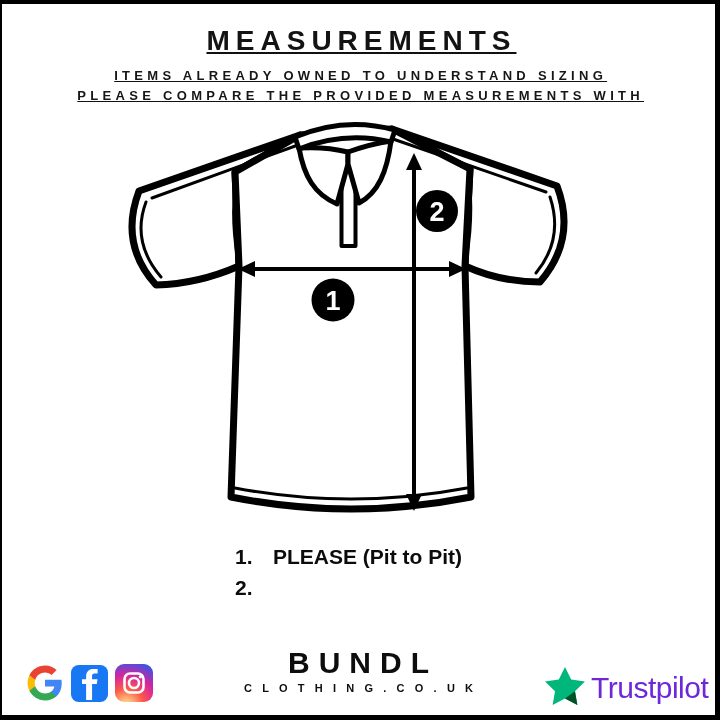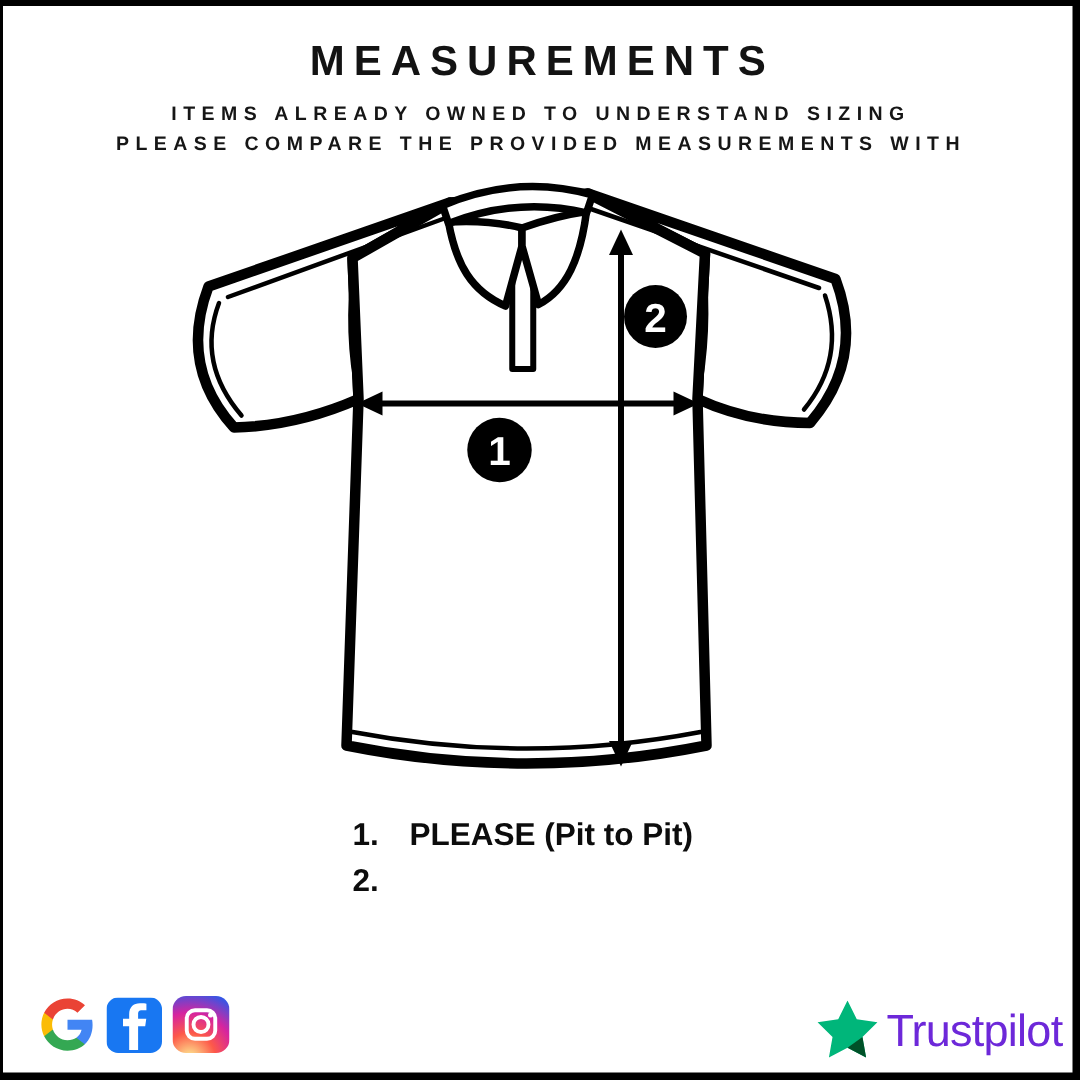--- a/index.html
+++ b/index.html
@@ -3,21 +3,21 @@
 <meta charset="utf-8">
 <style>
   html,body{margin:0;padding:0;background:#888;}
   .frame{
     position:relative; width:720px; height:720px; box-sizing:border-box;
     background:#ffffff; border-style:solid; border-color:#000;
     border-width:4px 5px 5px 2px; overflow:hidden;
     font-family:"Liberation Sans", sans-serif; color:#111;
   }
   
-  .header{position:absolute; top:21px; left:0; right:0; text-align:center;}
+  .header{position:absolute; top:21px; left:0; right:0; text-align:center;text-decoration:underline;}
   .title{font-size:28px; font-weight:800; letter-spacing:6px; padding-left:6px; color:#131313;}
   .subtitle{font-size:13px; font-weight:700; letter-spacing:4.3px; padding-left:4.3px;
             line-height:20px; margin-top:9px; color:#161616;}
   
   .shirt-svg{position:absolute; left:0; top:0; width:720px; height:720px;}
   
   .legend{position:absolute; left:233px; top:537px; font-weight:700; font-size:21px; color:#0c0c0c;}
   .legend-row{display:flex; height:31px; align-items:center;}
   .legend-num{width:38px;}
   
@@ -123,20 +123,24 @@
           <stop offset="0.95" stop-color="#285AEB"></stop>
         </radialGradient>
       </defs>
       <rect width="38" height="38" rx="9" fill="url(#iggrad)"></rect>
       <rect x="9.5" y="9.5" width="19" height="19" rx="5.5" fill="none" stroke="#fff" stroke-width="2.6"></rect>
       <circle cx="19" cy="19" r="5" fill="none" stroke="#fff" stroke-width="2.6"></circle>
       <circle cx="25.4" cy="12.7" r="1.7" fill="#fff"></circle>
     </svg>
   </div>
 
+  <div class="brand">
+    <div class="brand-name">BUNDL</div>
+    <div class="brand-domain">C L O T H I N G . C O . U K</div>
+  </div>
 
   <div class="trustpilot">
     <svg width="42" height="42" viewBox="0 0 40 40">
       <polygon fill="#00B67A" points="20,0 25.9,11.9 39,13.8 29.5,23.1 31.8,36.2 20,30 8.2,36.2 10.5,23.1 1,13.8 14.1,11.9"></polygon>
       <polygon fill="#005128" points="29.5,23.1 31.8,36.2 20,30"></polygon>
     </svg>
     <span class="trustpilot-word">Trustpilot</span>
   </div>
 
 </div>

